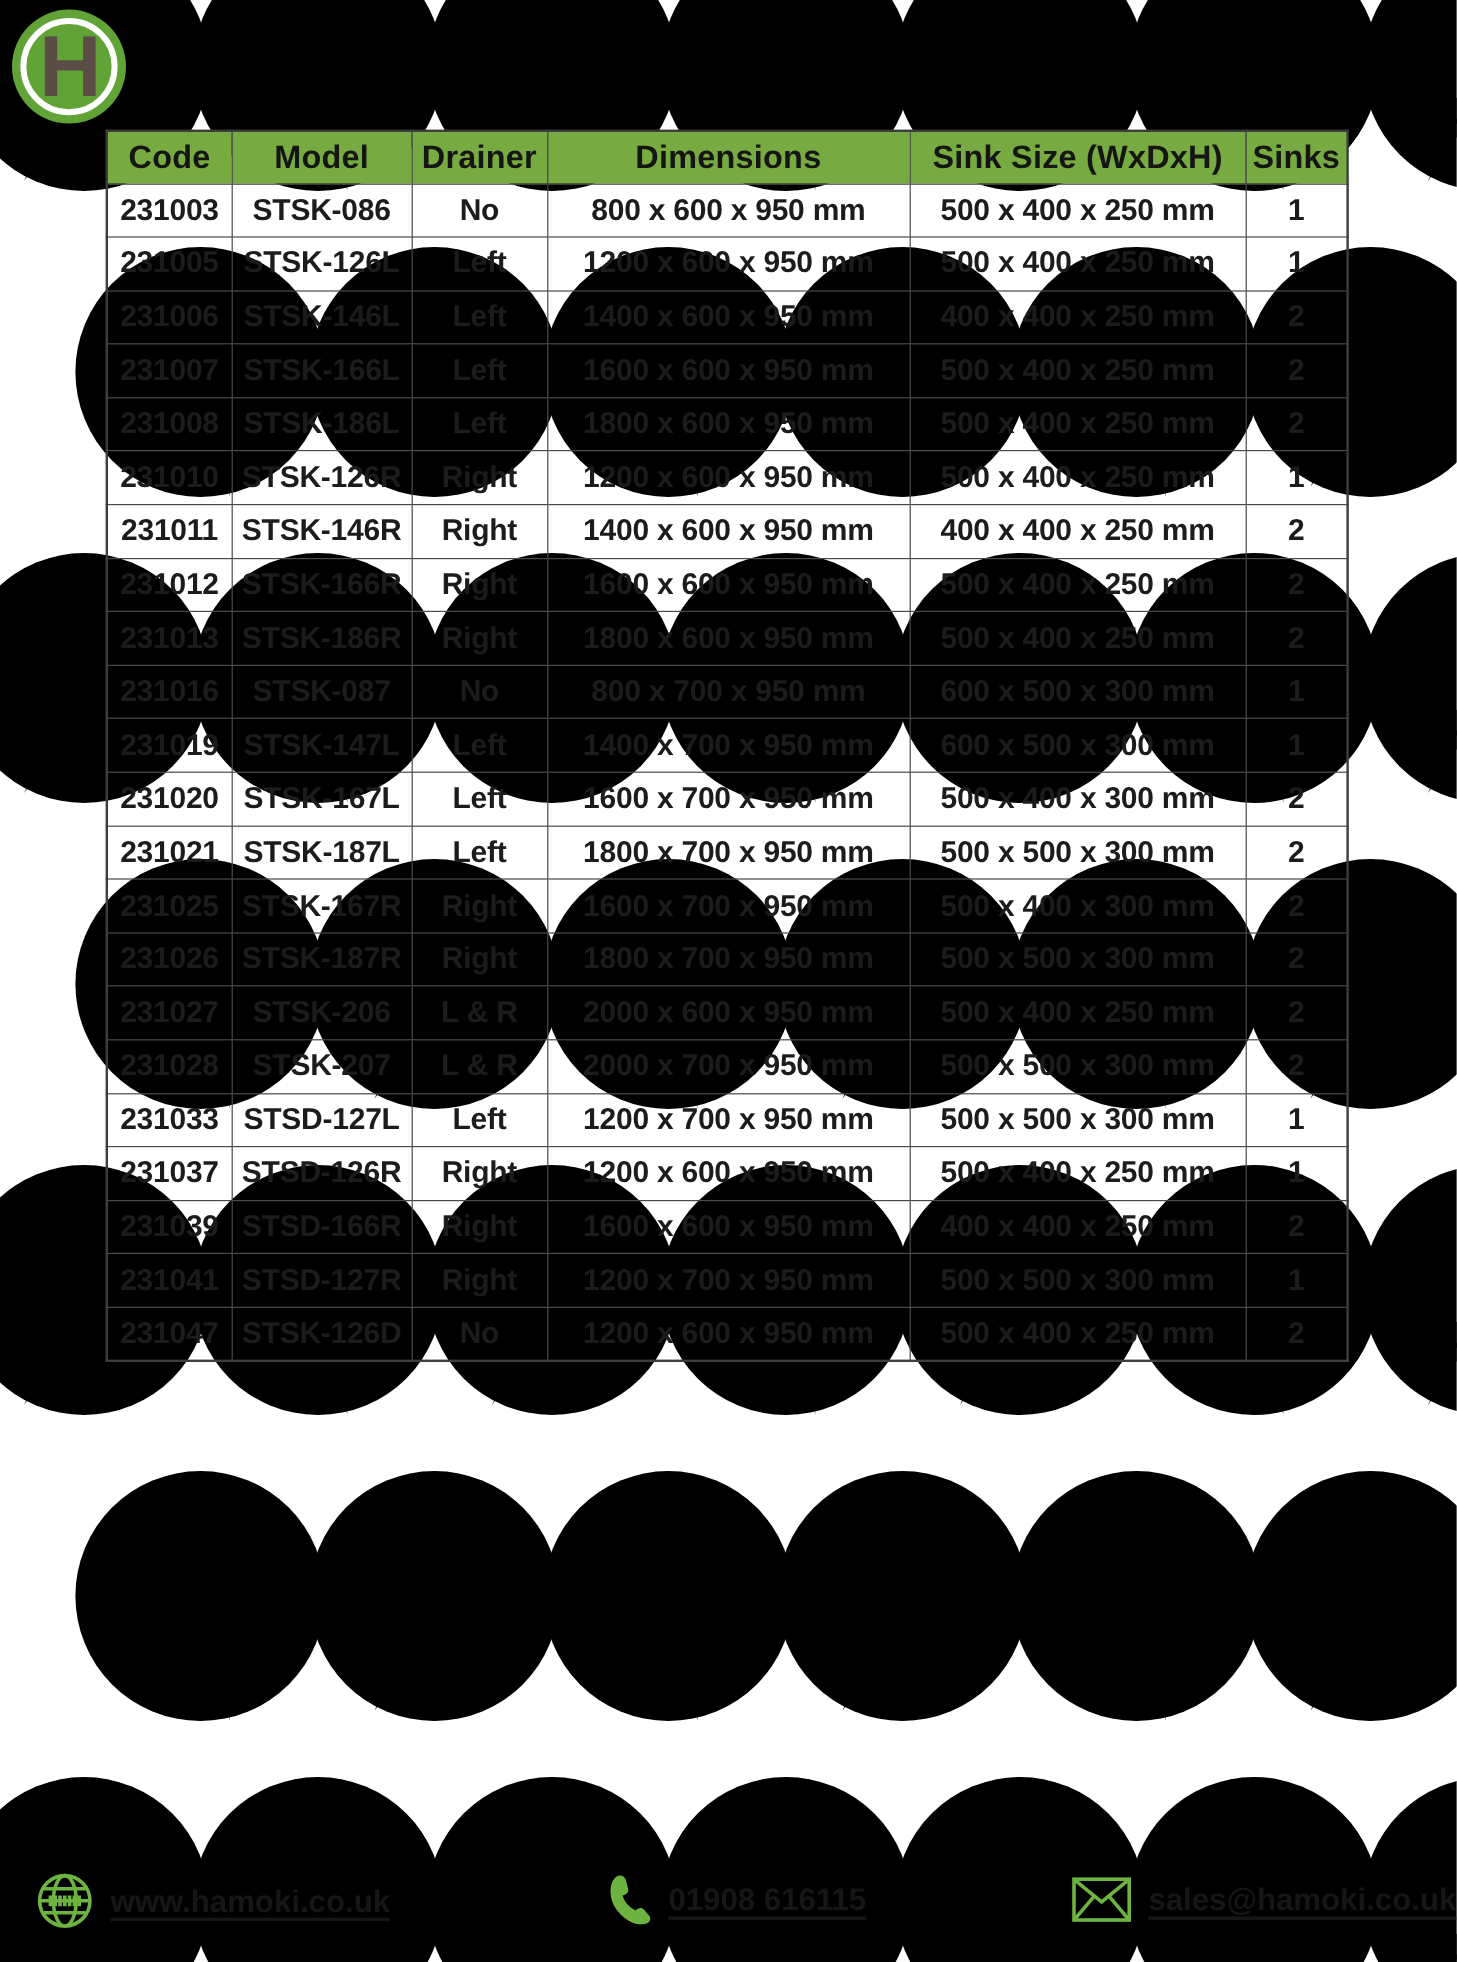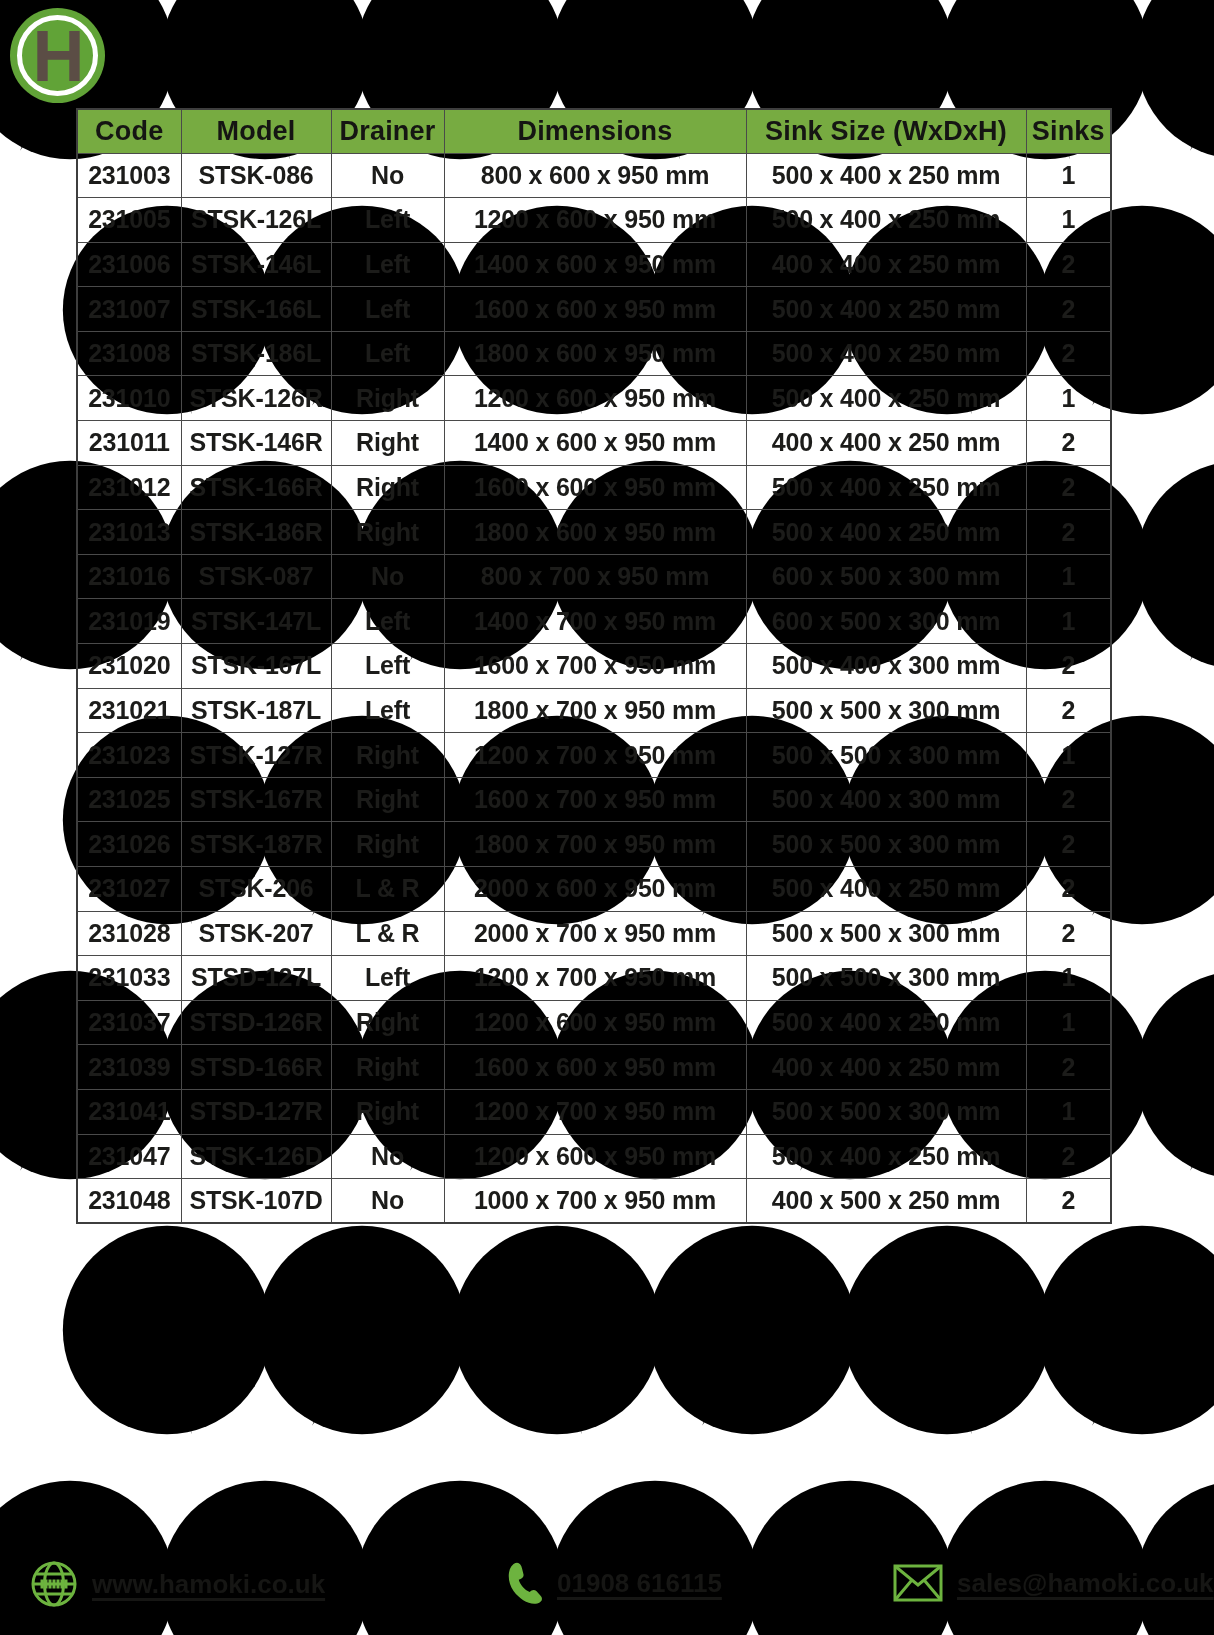--- a/index.html
+++ b/index.html
@@ -28,21 +28,21 @@
   }
   .logo::before{
     content:"";position:absolute;inset:7px;border:5px solid #fff;border-radius:50%;
   }
   .logo-letter{
     position:relative;font-size:72px;font-weight:bold;color:var(--logo_letter_color);
     line-height:1;letter-spacing:-2px;
   }
   
   table.product-table{
-    position:absolute;left:76px;top:108px;width:1034px;z-index:1;
+    position:absolute;left:88px;top:108px;width:1034px;z-index:1;
     border-collapse:collapse;table-layout:fixed;
     border:2px solid #3e3e3e;
   }
   .product-table th{
     background:var(--header_bg);
     border:1px solid var(--grid_border);
     height:44px;font-size:27px;font-weight:bold;color:#151513;
     text-align:center;vertical-align:middle;letter-spacing:.2px;
   }
   .product-table td{
@@ -365,28 +365,20 @@
       </tr>
         <tr>
         <td>231021</td>
         <td>STSK-187L</td>
         <td>Left</td>
         <td>1800 x 700 x 950 mm</td>
         <td>500 x 500 x 300 mm</td>
         <td>2</td>
       </tr>
         <tr>
-        <td>231023</td>
-        <td>STSK-127R</td>
-        <td>Right</td>
-        <td>1200 x 700 x 950 mm</td>
-        <td>500 x 500 x 300 mm</td>
-        <td>1</td>
-      </tr>
-        <tr>
         <td>231025</td>
         <td>STSK-167R</td>
         <td>Right</td>
         <td>1600 x 700 x 950 mm</td>
         <td>500 x 400 x 300 mm</td>
         <td>2</td>
       </tr>
         <tr>
         <td>231026</td>
         <td>STSK-187R</td>
@@ -442,28 +434,20 @@
         <td>1200 x 700 x 950 mm</td>
         <td>500 x 500 x 300 mm</td>
         <td>1</td>
       </tr>
         <tr>
         <td>231047</td>
         <td>STSK-126D</td>
         <td>No</td>
         <td>1200 x 600 x 950 mm</td>
         <td>500 x 400 x 250 mm</td>
-        <td>2</td>
-      </tr>
-        <tr>
-        <td>231048</td>
-        <td>STSK-107D</td>
-        <td>No</td>
-        <td>1000 x 700 x 950 mm</td>
-        <td>400 x 500 x 250 mm</td>
         <td>2</td>
       </tr>
       </tbody>
   </table>
 
   <div class="footer">
 
     <div class="contact contact-site">
       <svg class="cicon" width="48" height="48" viewBox="0 0 48 48">
         <circle class="g-stroke" cx="24" cy="24" r="21" stroke-width="3.5"></circle>

